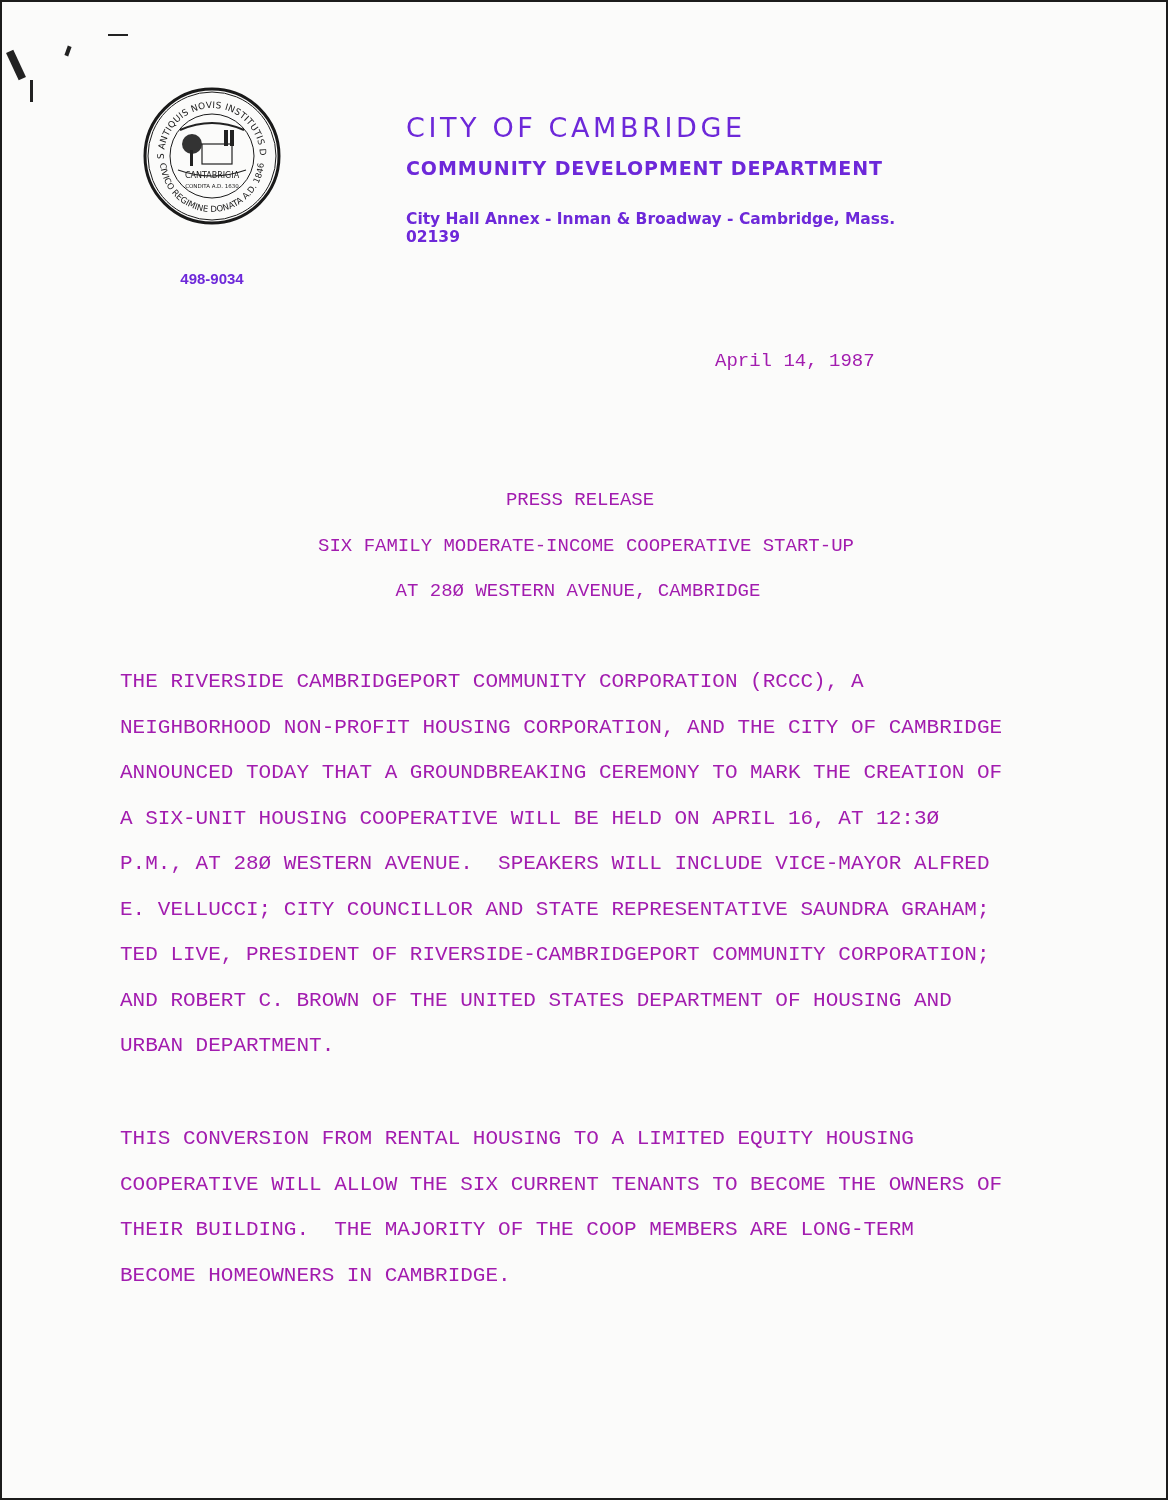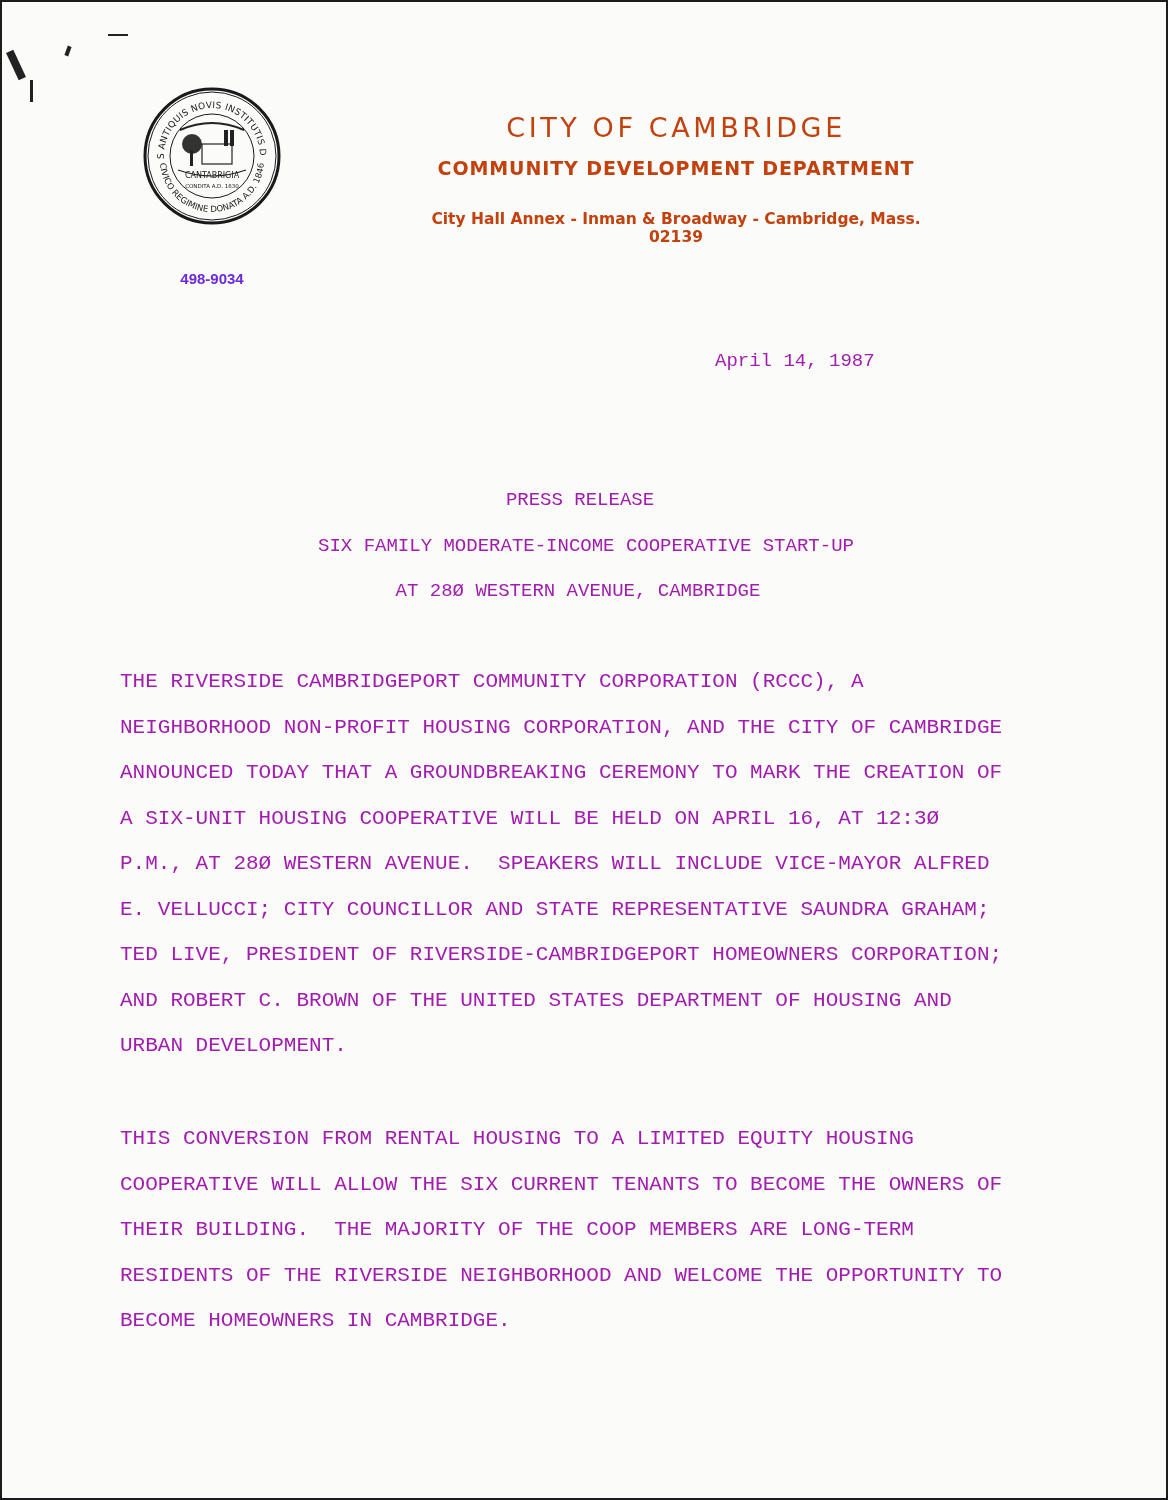--- a/index.html
+++ b/index.html
@@ -14,21 +14,21 @@
     }
     .mark { position: absolute; background: #222; }
     .seal {
       position: absolute; left: 140px; top: 84px; width: 140px; height: 140px;
     }
     .phone {
       position: absolute; left: 140px; top: 228px; width: 140px; text-align: center;
       font-family: "Liberation Sans", sans-serif; font-weight: bold; font-size: 15px; color: #6d28d9; margin-top: 40px;
     }
     .lh-title {
-      position: absolute; left: 404px; width: 540px; text-align: center; color: #c2410c;
+      position: absolute; left: 404px; width: 540px; text-align: left; color: #6d28d9;
       font-family: "DejaVu Sans", sans-serif;
     }
     .t1 { top: 110px; font-size: 27px; letter-spacing: 3.6px; }
     .t2 { top: 155px; font-size: 19px; letter-spacing: 0.9px; font-weight: bold; }
     .t3 { top: 208px; font-size: 15.5px; letter-spacing: 0px; font-weight: bold; }
     .mono { font-family: Liberation Mono, monospace; color: #a21caf; }
     .date { position: absolute; left: 713px; top: 348px; font-size: 19px; }
     .center-line { position: absolute; left: 0; width: 1168px; text-align: center; font-size: 19px; }
     .pr { top: 487px; left: -6px; }
     .hl1 { top: 533px; }
@@ -86,25 +86,24 @@
   <div class="mono center-line hl1">SIX FAMILY MODERATE-INCOME COOPERATIVE START-UP</div>
   <div class="mono center-line hl2">AT 28Ø WESTERN AVENUE, CAMBRIDGE</div>
 
   <div class="mono para p1">
     <div class="line">THE RIVERSIDE CAMBRIDGEPORT COMMUNITY CORPORATION (RCCC), A</div>
     <div class="line">NEIGHBORHOOD NON-PROFIT HOUSING CORPORATION, AND THE CITY OF CAMBRIDGE</div>
     <div class="line">ANNOUNCED TODAY THAT A GROUNDBREAKING CEREMONY TO MARK THE CREATION OF</div>
     <div class="line">A SIX-UNIT HOUSING COOPERATIVE WILL BE HELD ON APRIL 16, AT 12:3Ø</div>
     <div class="line">P.M., AT 28Ø WESTERN AVENUE.  SPEAKERS WILL INCLUDE VICE-MAYOR ALFRED</div>
     <div class="line">E. VELLUCCI; CITY COUNCILLOR AND STATE REPRESENTATIVE SAUNDRA GRAHAM;</div>
-    <div class="line">TED LIVE, PRESIDENT OF RIVERSIDE-CAMBRIDGEPORT HOMEOWNERS CORPORATION;</div>
+    <div class="line">TED LIVE, PRESIDENT OF RIVERSIDE-CAMBRIDGEPORT COMMUNITY CORPORATION;</div>
     <div class="line">AND ROBERT C. BROWN OF THE UNITED STATES DEPARTMENT OF HOUSING AND</div>
-    <div class="line">URBAN DEVELOPMENT.</div>
+    <div class="line">URBAN DEPARTMENT.</div>
   </div>
 
   <div class="mono para p2">
     <div class="line">THIS CONVERSION FROM RENTAL HOUSING TO A LIMITED EQUITY HOUSING</div>
     <div class="line">COOPERATIVE WILL ALLOW THE SIX CURRENT TENANTS TO BECOME THE OWNERS OF</div>
     <div class="line">THEIR BUILDING.  THE MAJORITY OF THE COOP MEMBERS ARE LONG-TERM</div>
-    <div class="line">RESIDENTS OF THE RIVERSIDE NEIGHBORHOOD AND WELCOME THE OPPORTUNITY TO</div>
     <div class="line">BECOME HOMEOWNERS IN CAMBRIDGE.</div>
   </div>
 </div>
 
 </body></html>

